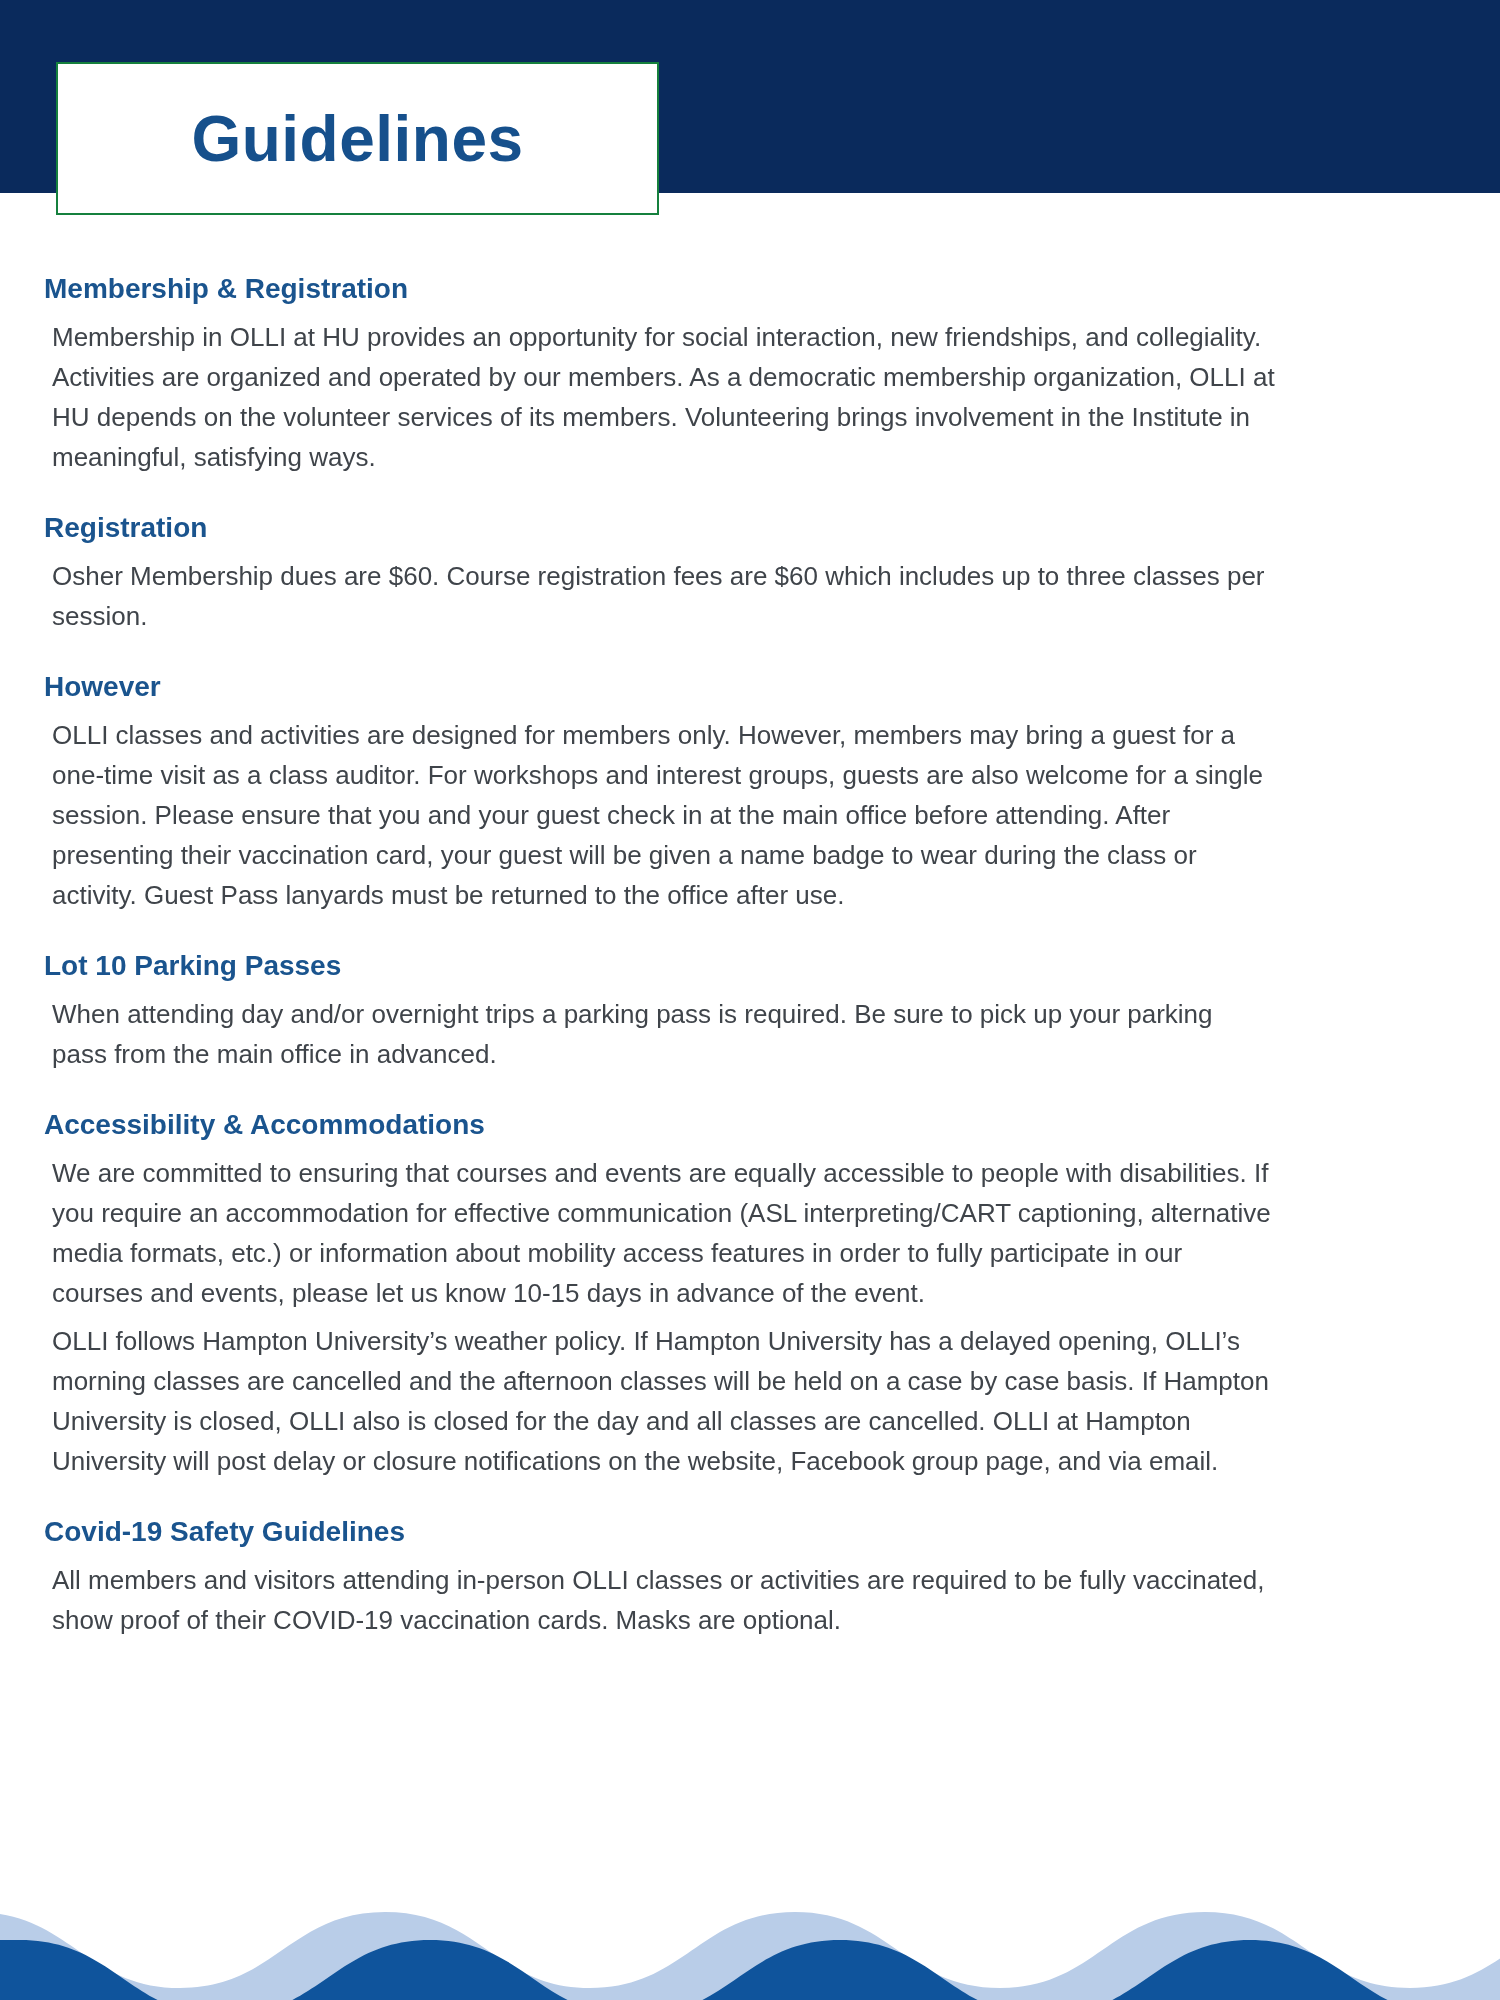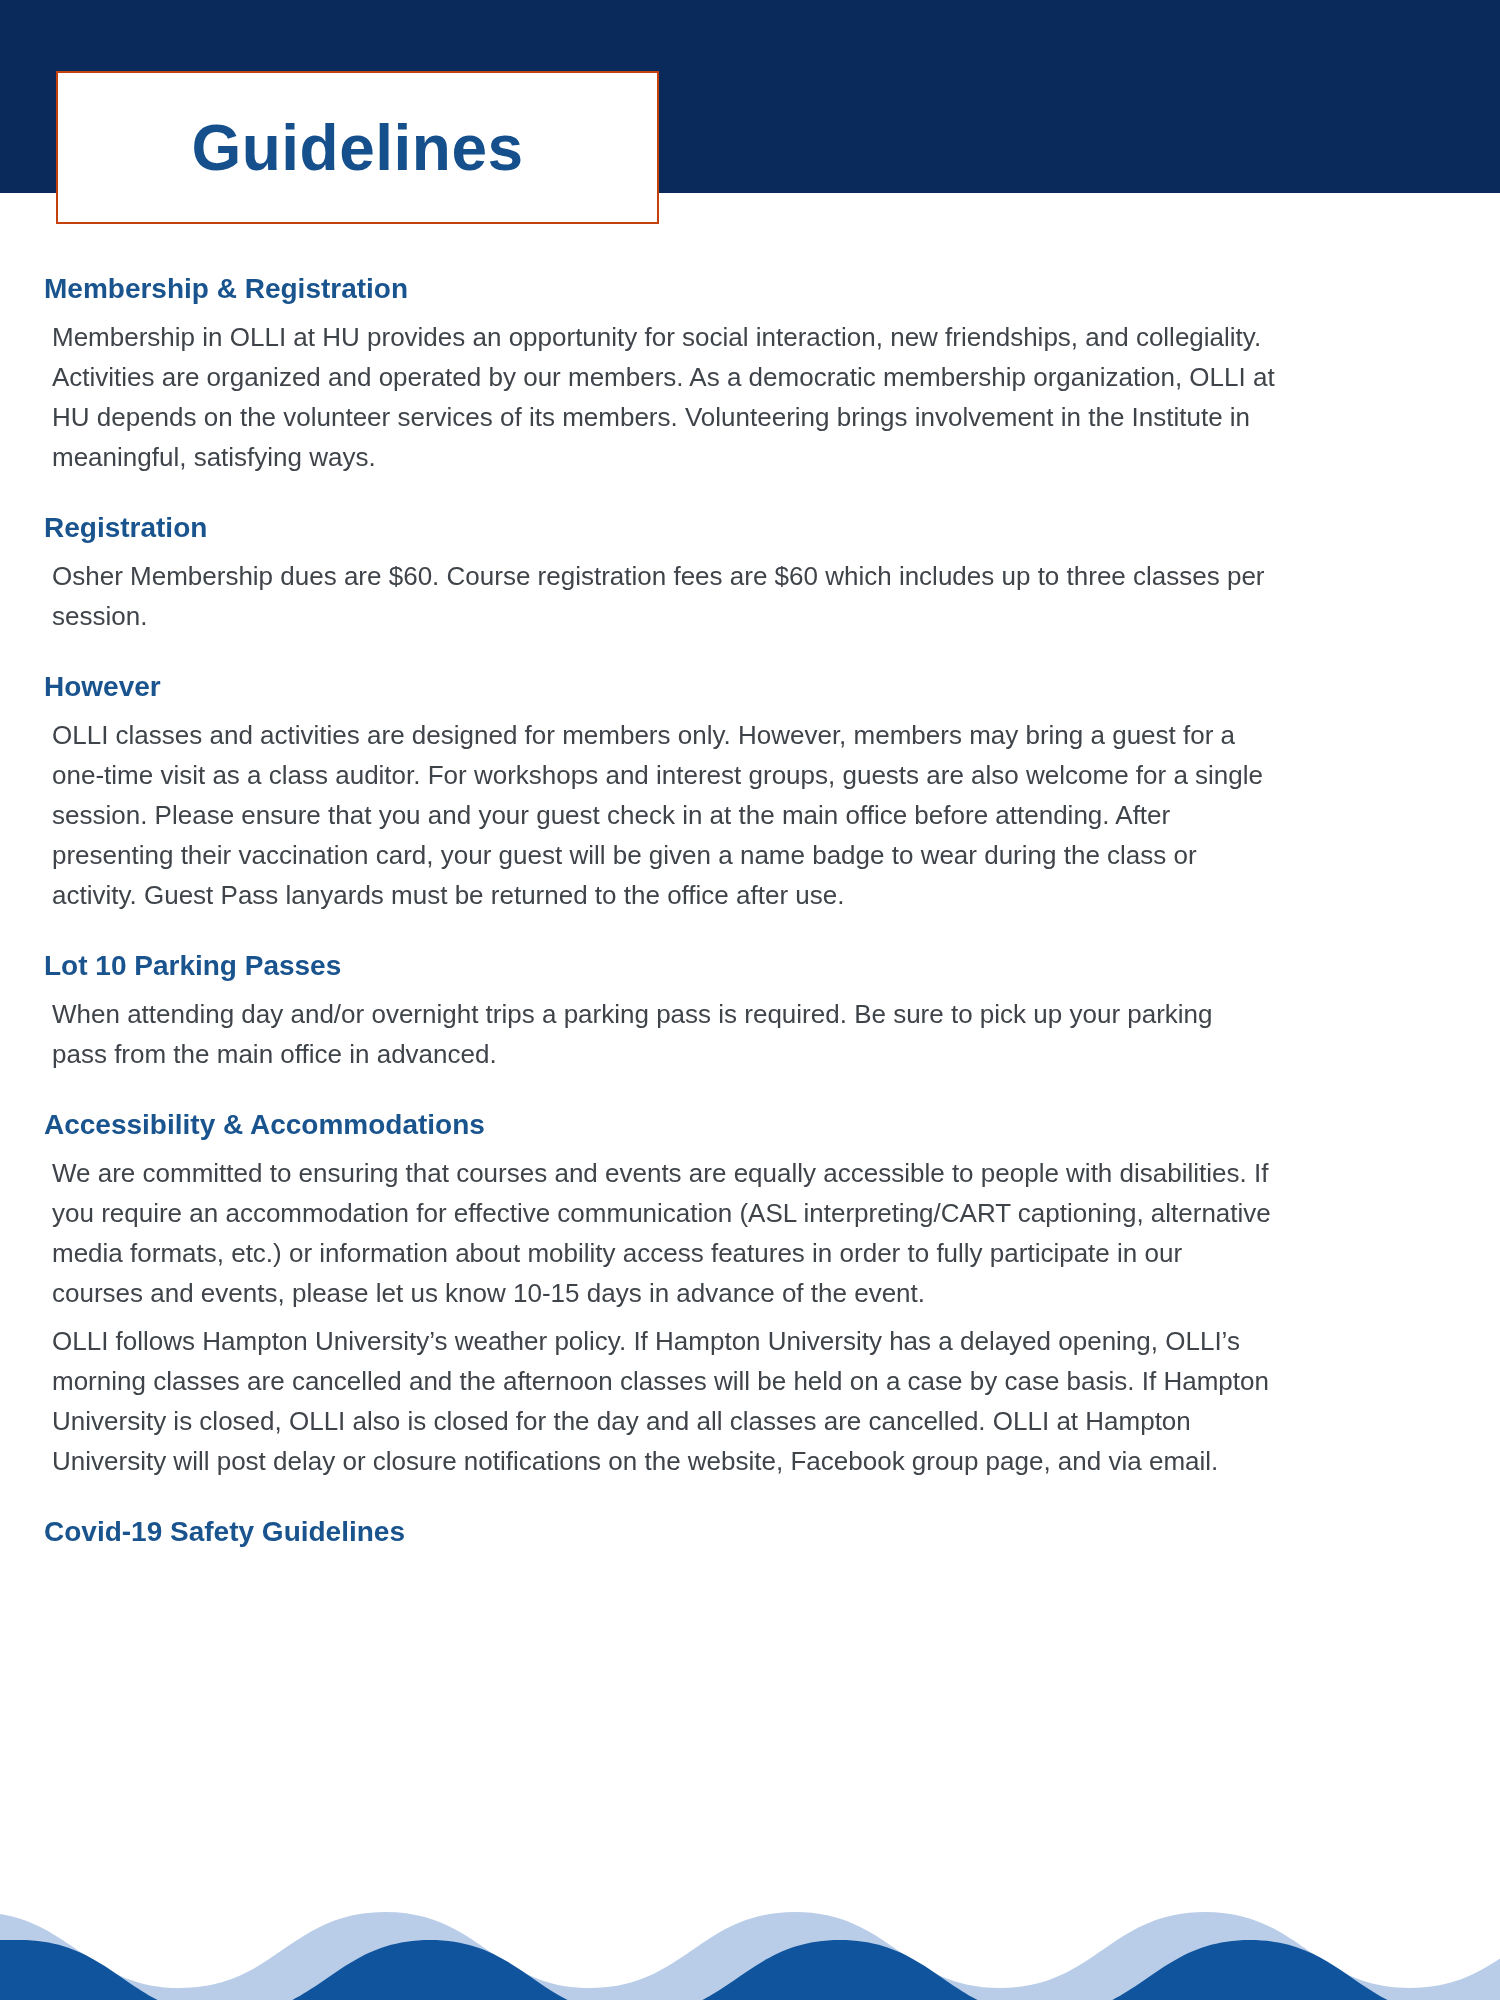--- a/index.html
+++ b/index.html
@@ -12,23 +12,23 @@
     font-family: "Liberation Sans", sans-serif;
   }
   .band {
     position: absolute;
     top: 0; left: 0;
     width: 100%; height: 193px;
     background: #0a2a5c;
   }
   .title-frame {
     position: absolute;
-    left: 56px; top: 71px;
+    left: 56px; top: 62px;
     width: 603px; height: 153px;
-    background: #c2410c;
+    background: #15803d;
     padding: 2px;
     box-sizing: border-box;
   }
   .title-box {
     width: 100%; height: 100%;
     background: #ffffff;
     display: flex;
     align-items: center;
     justify-content: center;
   }
@@ -118,20 +118,22 @@
 
   <section>
     <p>OLLI follows Hampton University’s weather policy. If Hampton University has a delayed opening, OLLI’s
 morning classes are cancelled and the afternoon classes will be held on a case by case basis. If Hampton
 University is closed, OLLI also is closed for the day and all classes are cancelled. OLLI at Hampton
 University will post delay or closure notifications on the website, Facebook group page, and via email.</p>
   </section>
 
   <section>
     <h2>Covid-19 Safety Guidelines</h2>
+    <p>All members and visitors attending in-person OLLI classes or activities are required to be fully vaccinated,
+show proof of their COVID-19 vaccination cards. Masks are optional.</p>
   </section>
 
 </main>
 
 <svg class="wave" viewBox="0 0 1500 140" preserveAspectRatio="none" aria-hidden="true">
   <path d="M -25 52
            C 70 52, 85 128, 180 128
            C 275 128, 290 52, 385 52
            C 480 52, 495 128, 590 128
            C 685 128, 700 52, 795 52

